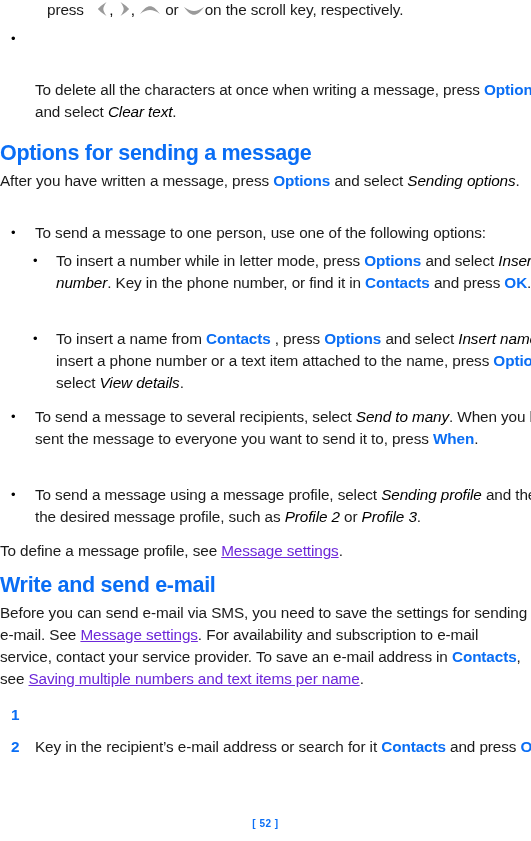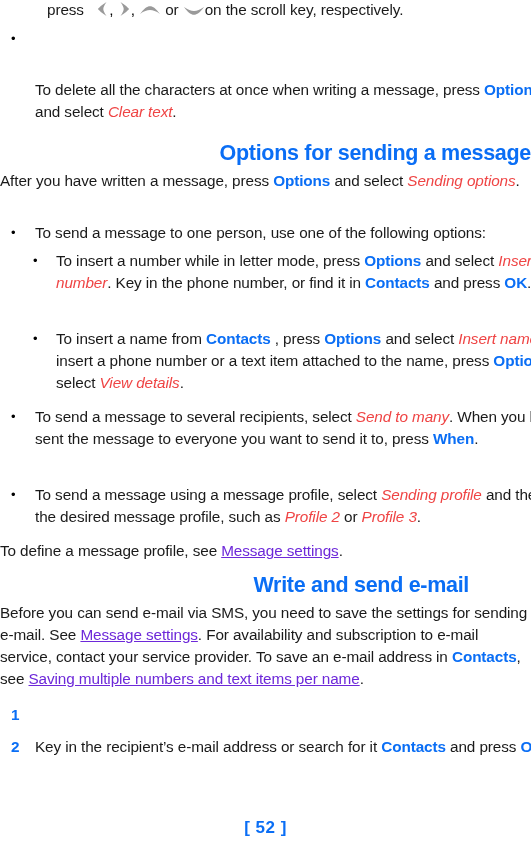--- a/index.html
+++ b/index.html
@@ -75,30 +75,29 @@
   }
 
   
   .heading {
     font-size: 21.5px;
     line-height: 26px;
     font-weight: bold;
     color: #0a6ef5;
     letter-spacing: -0.3px;
     margin: 0;
-    text-align: right;
   }
 
   
   .k {                 
     color: #0a6ef5;
     font-weight: bold;
   }
   .m {                 
-    color: #ef4444;
+    color: #000000;
     font-style: italic;
   }
   .lnk {               
     color: #6d28d9;
     text-decoration: underline;
   }
 
   
   .glyphs {
     display: inline-block;
@@ -111,21 +110,21 @@
     font-size: 15.3px;
   }
 
   
   .footer {
     position: absolute;
     left: 0;
     top: 818px;
     width: 531px;
     text-align: center;
-    font-size: 17px;
+    font-size: 10px;
     font-weight: bold;
     color: #0a6ef5;
     letter-spacing: 0.5px;
   }
 </style>
 </head>
 <body>
 
 <div class="page">
   <div class="content">

